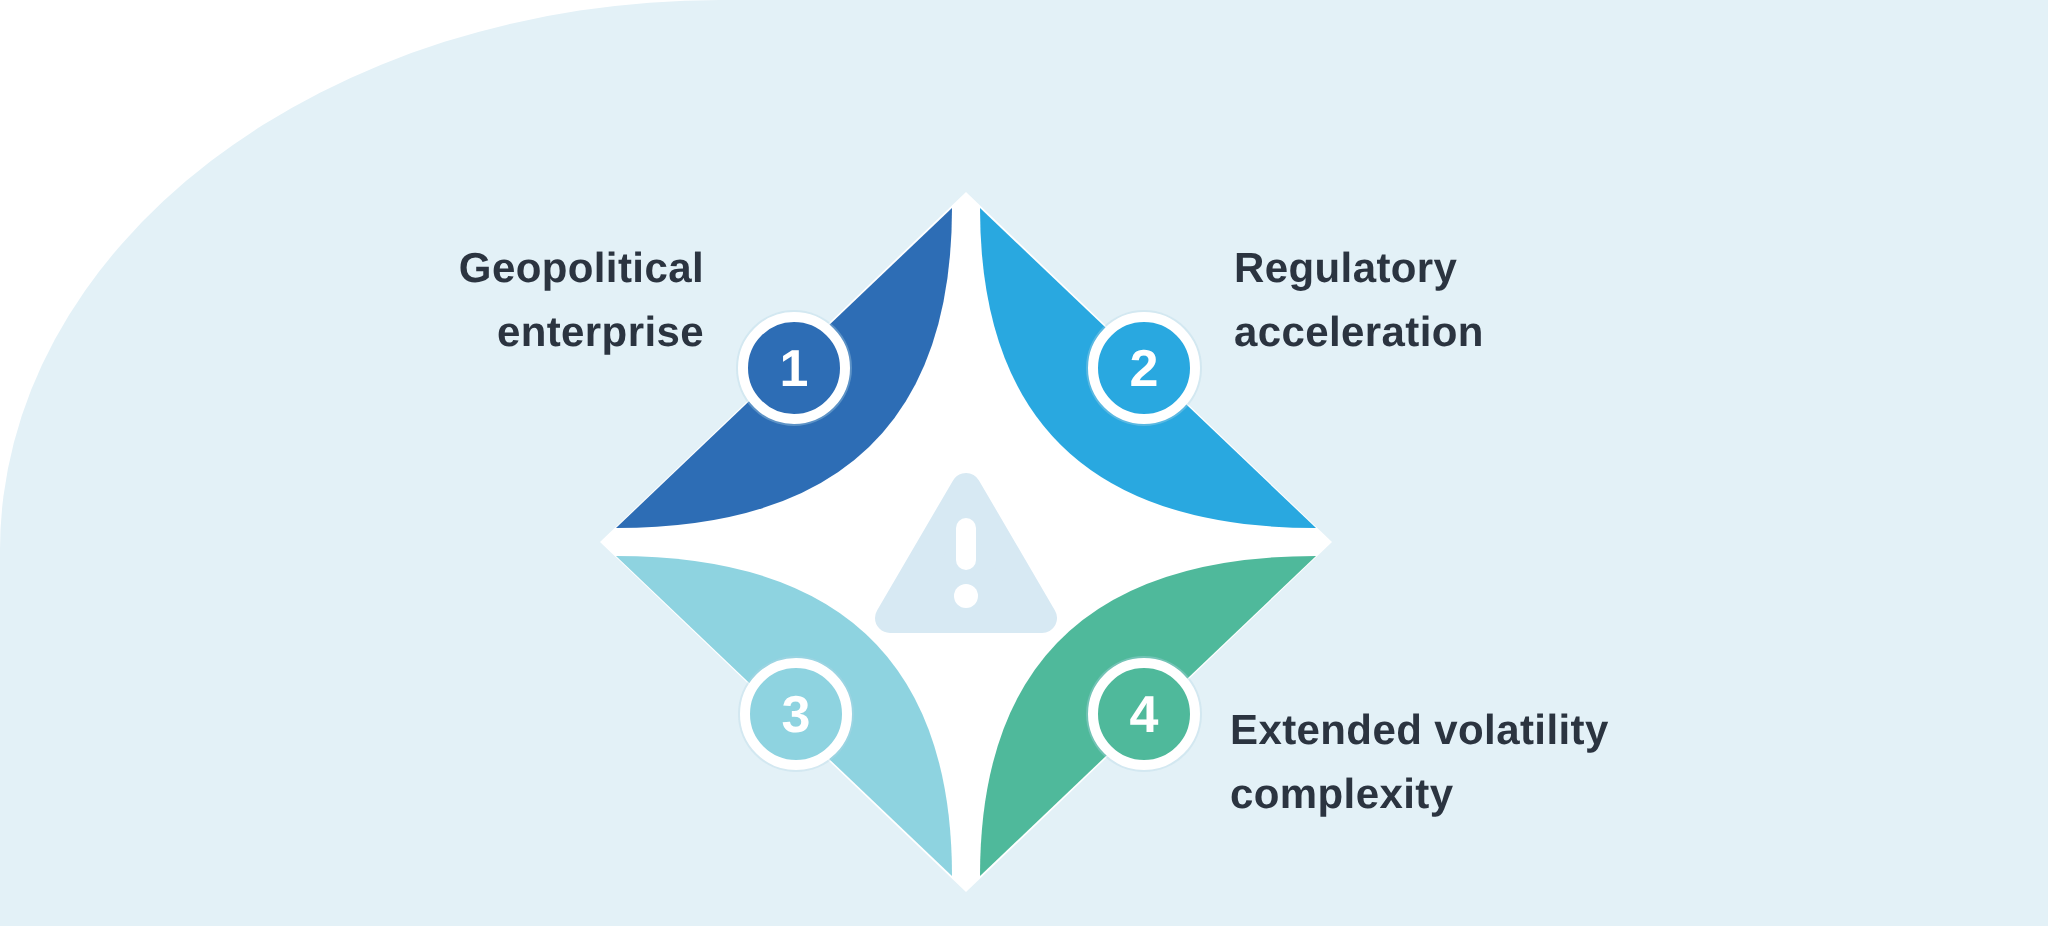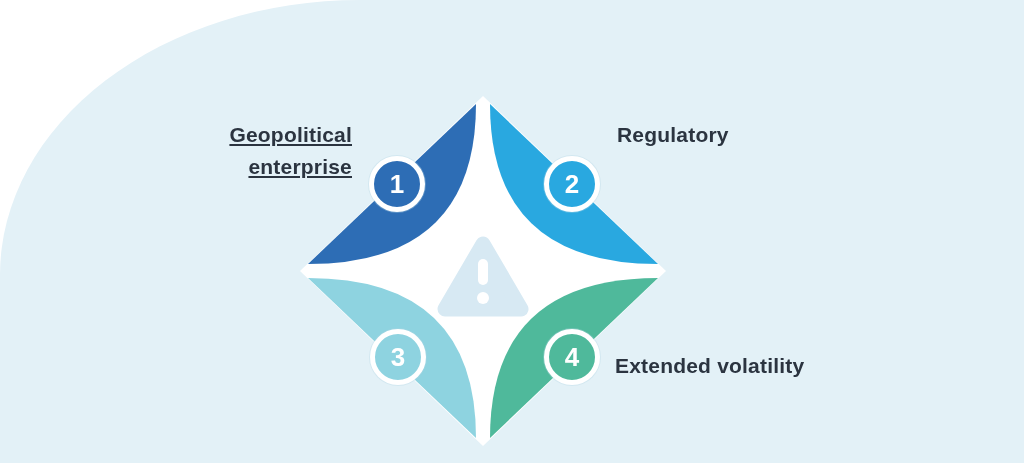--- a/index.html
+++ b/index.html
@@ -39,21 +39,21 @@
   }
   .label{
     position:absolute;
     font-size:21px;
     line-height:32px;
     font-weight:600;
     color:#2b3440;
     letter-spacing:.2px;
     white-space:nowrap;
   }
-  .label.align-right{text-align:right;text-decoration:underline;}
+  .label.align-right{text-align:right;}
 </style>
 </head>
 <body>
 
 <div class="stage">
 
   <div class="panel" style="background-color: rgb(227, 241, 247);"></div>
 
   <svg class="diamond" viewBox="0 0 1024 463" aria-hidden="true">
 
@@ -83,20 +83,22 @@
   <div class="badge" style="left: 544px; top: 329px; background-color: rgb(79, 185, 155);">
     <span>4</span>
   </div>
 
   <div class="label align-right" style="right:672px;top:119px">
     <div>Geopolitical</div>
     <div>enterprise</div>
   </div>
   <div class="label" style="left:617px;top:119px">
     <div>Regulatory</div>
+    <div>acceleration</div>
   </div>
   <div class="label align-right" style="right:674px;top:356px">
   </div>
   <div class="label" style="left:615px;top:350px">
     <div>Extended volatility</div>
+    <div>complexity</div>
   </div>
 
 </div>
 
 </body></html>

